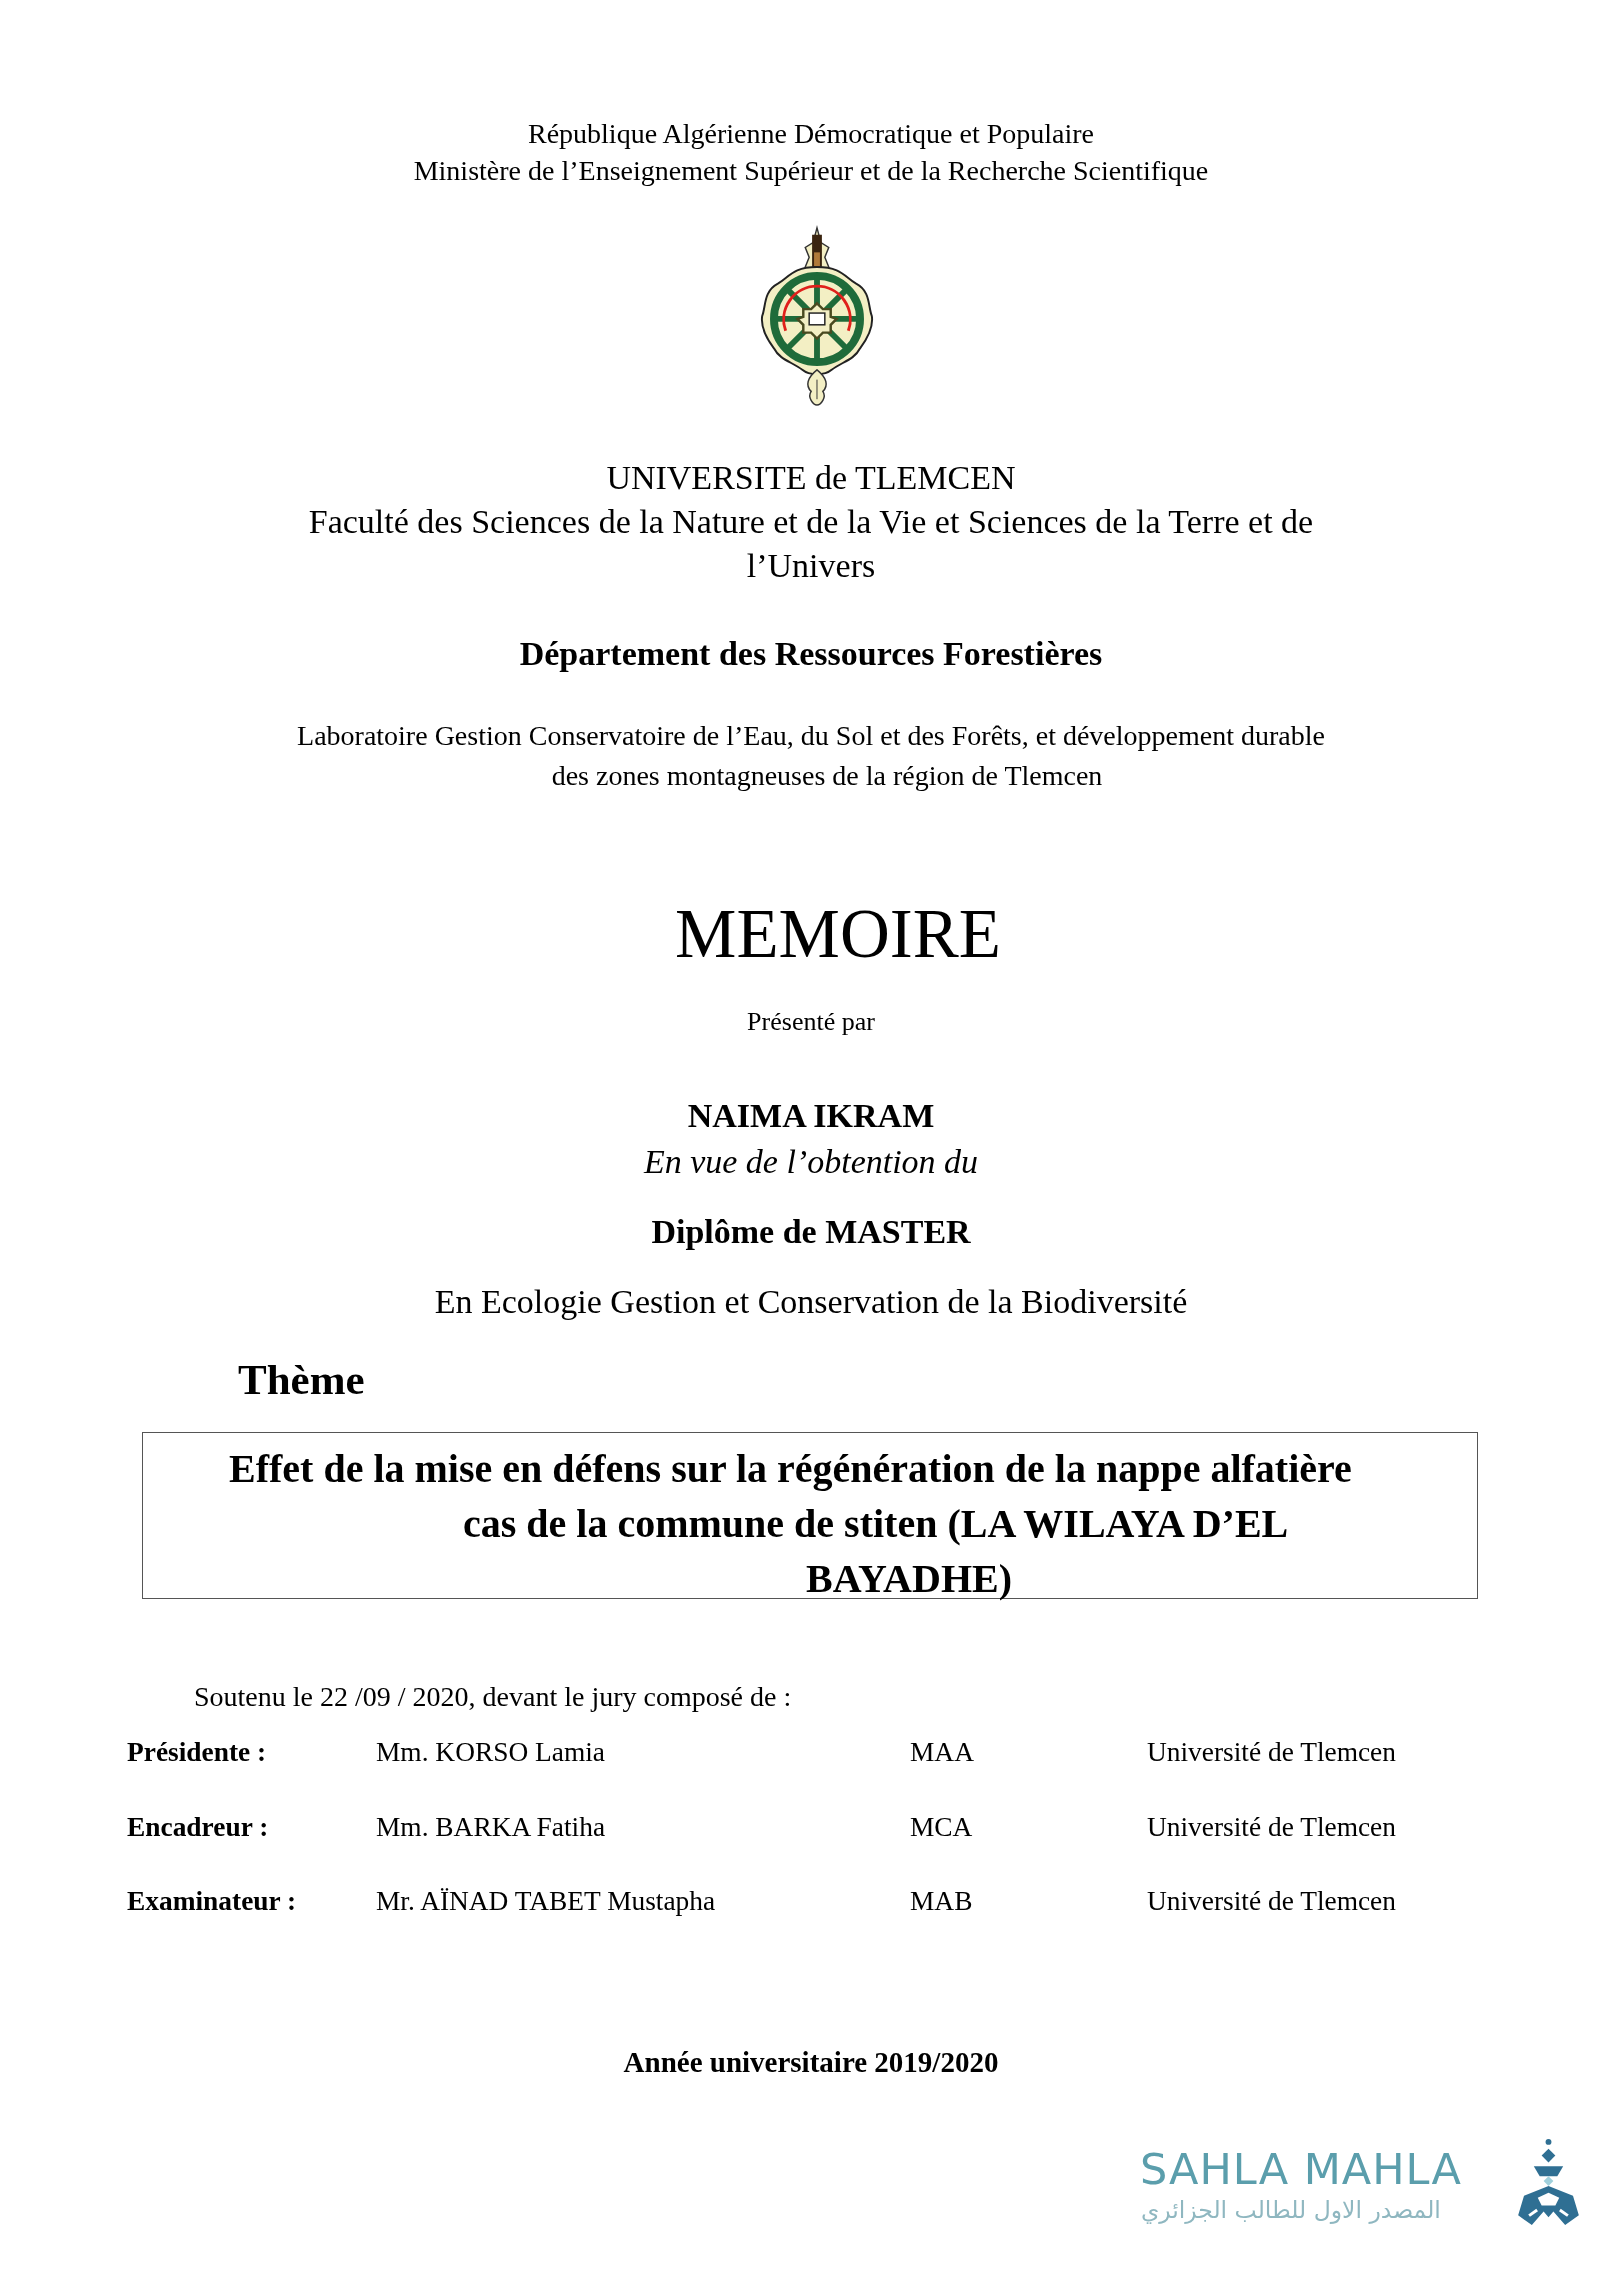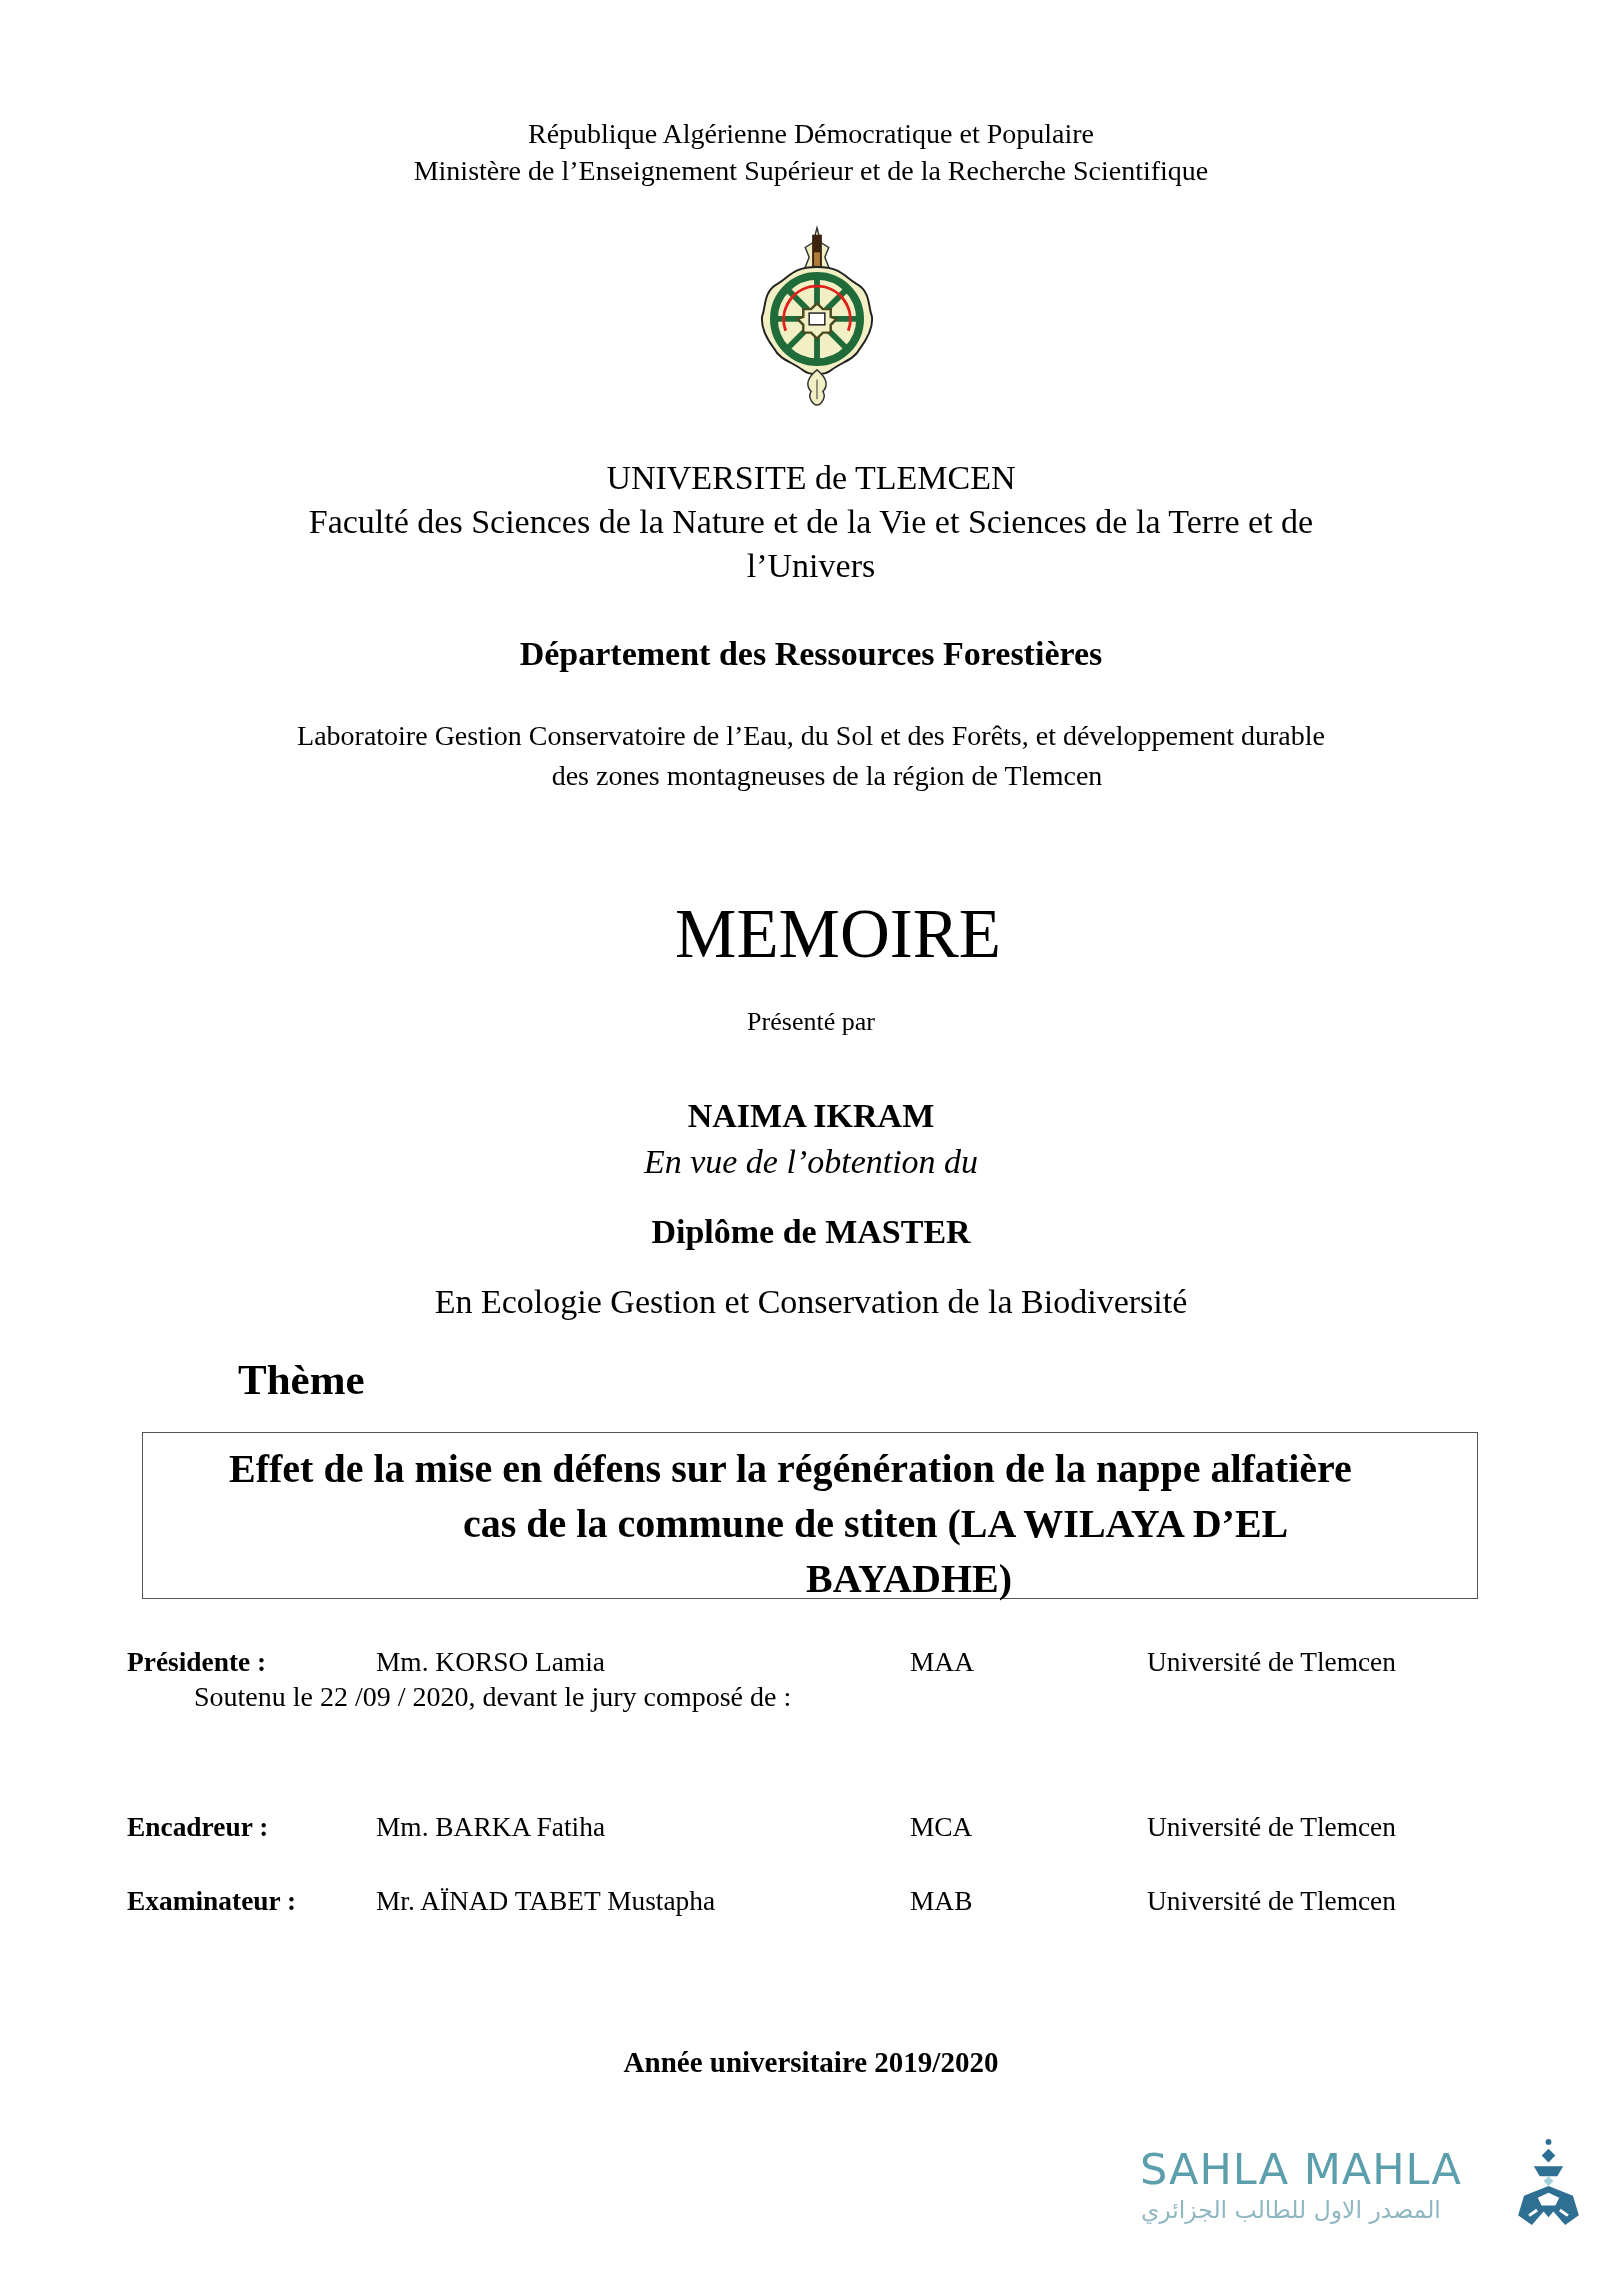--- a/index.html
+++ b/index.html
@@ -93,21 +93,21 @@
 <div class="abs center specialite">En Ecologie Gestion et Conservation de la Biodiversité</div>
 
 <div class="abs theme-label">Thème</div>
 <div class="abs theme-box"></div>
 <div class="abs tb1">Effet de la mise en défens sur la régénération de la nappe alfatière</div>
 <div class="abs tb2">cas de la commune de stiten (LA WILAYA D’EL</div>
 <div class="abs tb3">BAYADHE)</div>
 
 <div class="abs soutenu">Soutenu le 22 /09 / 2020, devant le jury composé de :</div>
 
-<div class="abs jrow" style="top:1645px;">
+<div class="abs jrow" style="top:1735px;">
   <span class="jc role">Présidente :</span>
   <span class="jc name">Mm. KORSO Lamia</span>
   <span class="jc grade">MAA</span>
   <span class="jc inst">Université de Tlemcen</span>
 </div>
 <div class="abs jrow" style="top:1810px;">
   <span class="jc role">Encadreur :</span>
   <span class="jc name">Mm. BARKA Fatiha</span>
   <span class="jc grade">MCA</span>
   <span class="jc inst">Université de Tlemcen</span>

